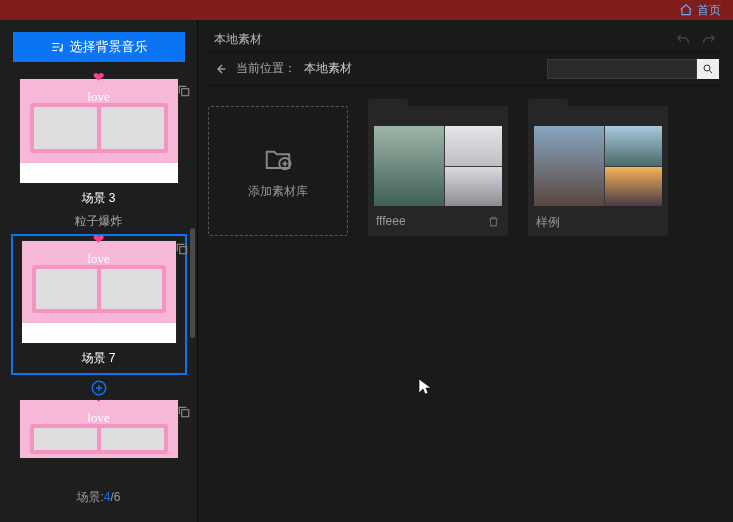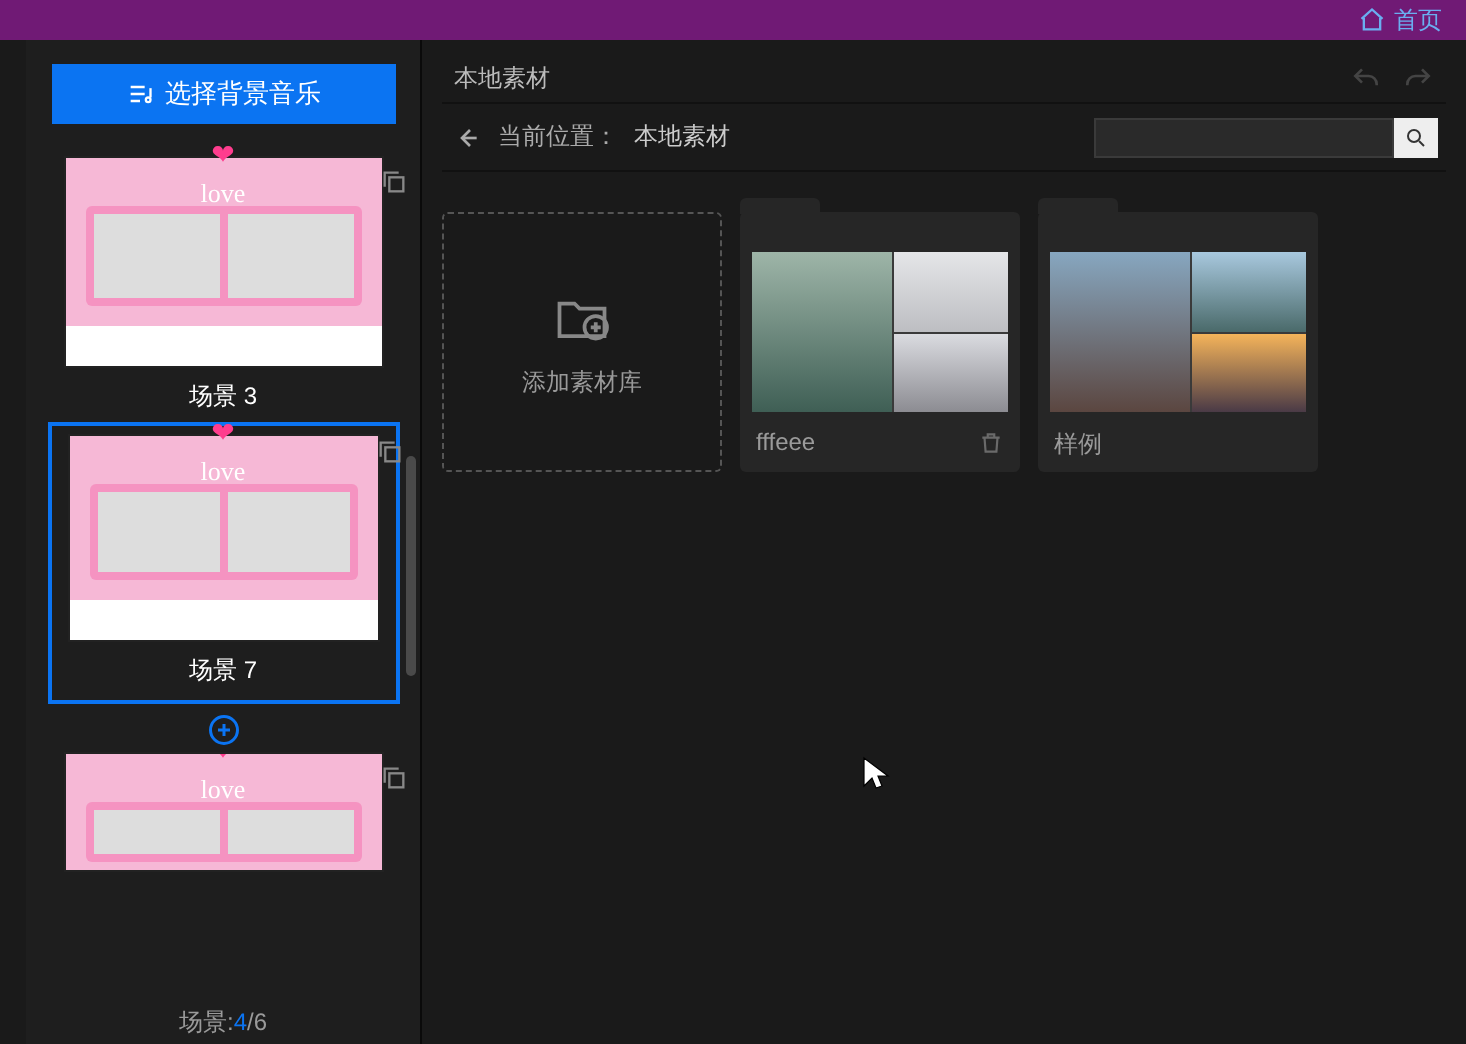--- a/index.html
+++ b/index.html
@@ -8,41 +8,40 @@
     height: 522px;
     background: #1a1a1a;
     font-family: "Microsoft YaHei", Arial, sans-serif;
     color: #bbb;
     overflow: hidden;
     font-size: 12px;
     position: relative;
   }
   .topbar {
     height: 20px;
-    background: #701a75;
+    background: #7f1d1d;
     display: flex;
     justify-content: flex-end;
     align-items: center;
     padding-right: 12px;
     gap: 6px;
   }
   .home-link { color: #6aaef0; cursor: pointer; display: flex; align-items: center; gap: 4px; }
   .main {
     display: flex;
     height: calc(100% - 20px);
     width: 100%;
   }
   .left-panel {
     width: 198px;
     background: #1e1e1e;
     border-right: 1px solid #0a0a0a;
     display: flex;
     flex-direction: column;
     position: relative;
-    margin-left: 13px;
   }
   .bgm-btn {
     margin: 12px auto 6px;
     width: 172px;
     height: 30px;
     background: #0b74f2;
     color: #fff;
     display: flex;
     align-items: center;
     justify-content: center;
@@ -110,21 +109,21 @@
     position: absolute;
     right: 2px;
     top: 160px;
     width: 5px;
     height: 110px;
     background: #4a4a4a;
     border-radius: 3px;
   }
   .scene-counter {
     text-align: center;
-    padding: 4px 0 2px;
+    padding: 4px 0 16px;
     font-size: 12px;
     color: #9a9a9a;
     background: #1e1e1e;
   }
   .scene-counter .cur { color: #0b74f2; }
 
   .right-panel {
     flex: 1;
     background: #1a1a1a;
     padding: 0 10px;
@@ -166,21 +165,21 @@
   }
   .search-btn {
     width: 22px; height: 20px;
     background: #eee;
     display: flex; align-items: center; justify-content: center;
     cursor: pointer;
   }
   .search-btn svg { width: 12px; height: 12px; }
   .mat-grid {
     display: flex;
-    gap: 9px;
+    gap: 20px;
     padding: 20px 0 0 0;
   }
   .folder-card {
     width: 140px;
     height: 130px;
     background: #262626;
     border-radius: 3px;
     position: relative;
     padding: 6px 6px;
   }
@@ -305,20 +304,21 @@
             </div>
           <div class="scene-whitebar"></div>
         </div>
         <svg class="scene-dup-icon" viewBox="0 0 24 24" fill="none" stroke="#888" stroke-width="2">
             <rect x="8" y="8" width="12" height="12"></rect>
             <path d="M4 16V4h12"></path>
           </svg>
         <div class="scene-label">场景 3</div>
       </div>
 
+      <div class="effect-label">粒子爆炸</div>
 
       <div class="scene-item selected">
         <div class="scene-thumb">
           <span class="love-heart">❤</span>
           <span class="love-text">love</span>
           <div class="love-inner">
               <div class="love-photo"></div>
               <div class="love-photo"></div>
             </div>
           <div class="scene-whitebar"></div>

